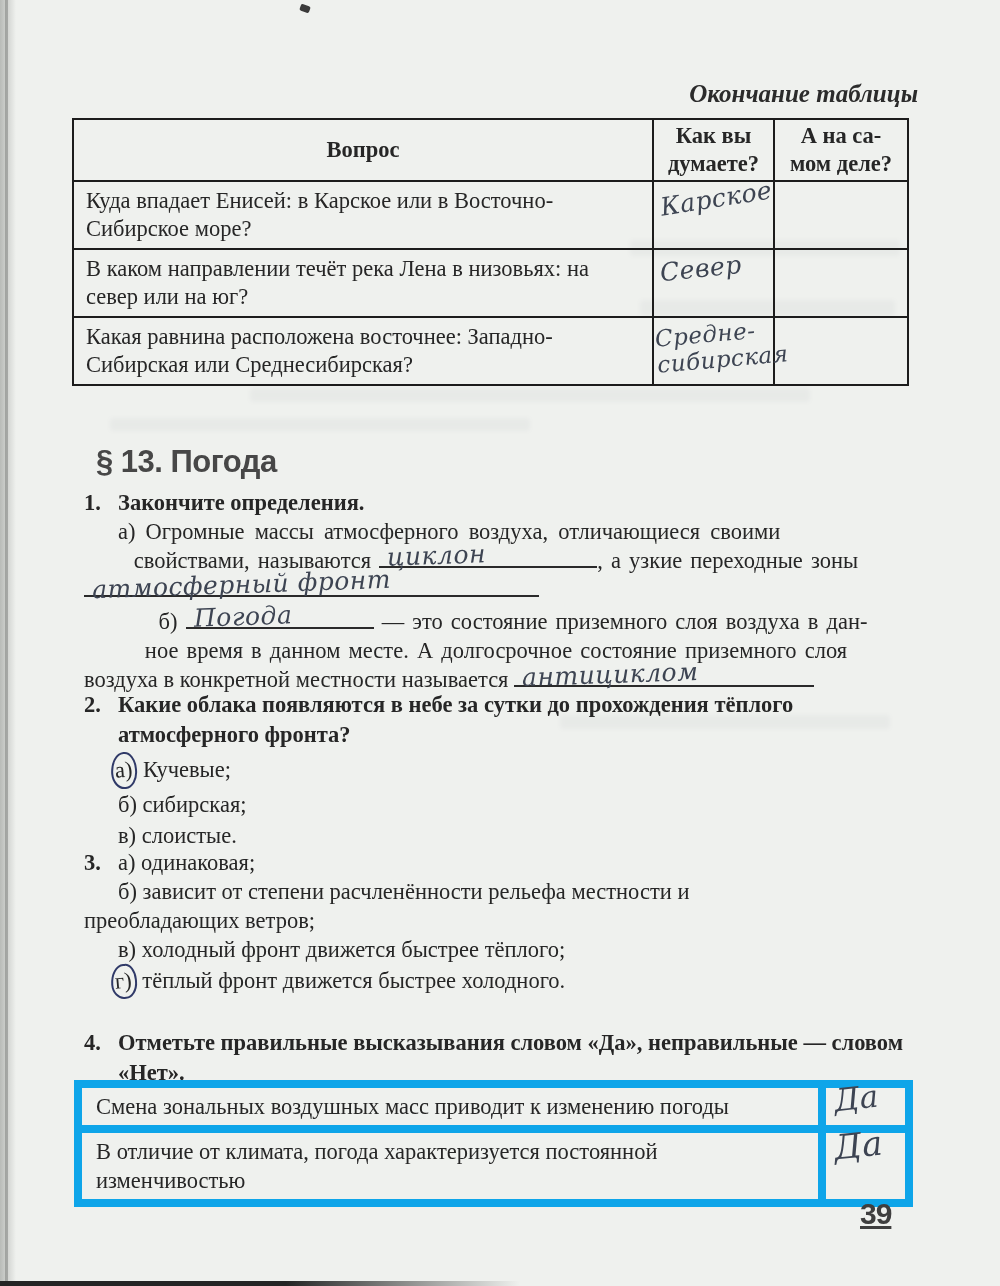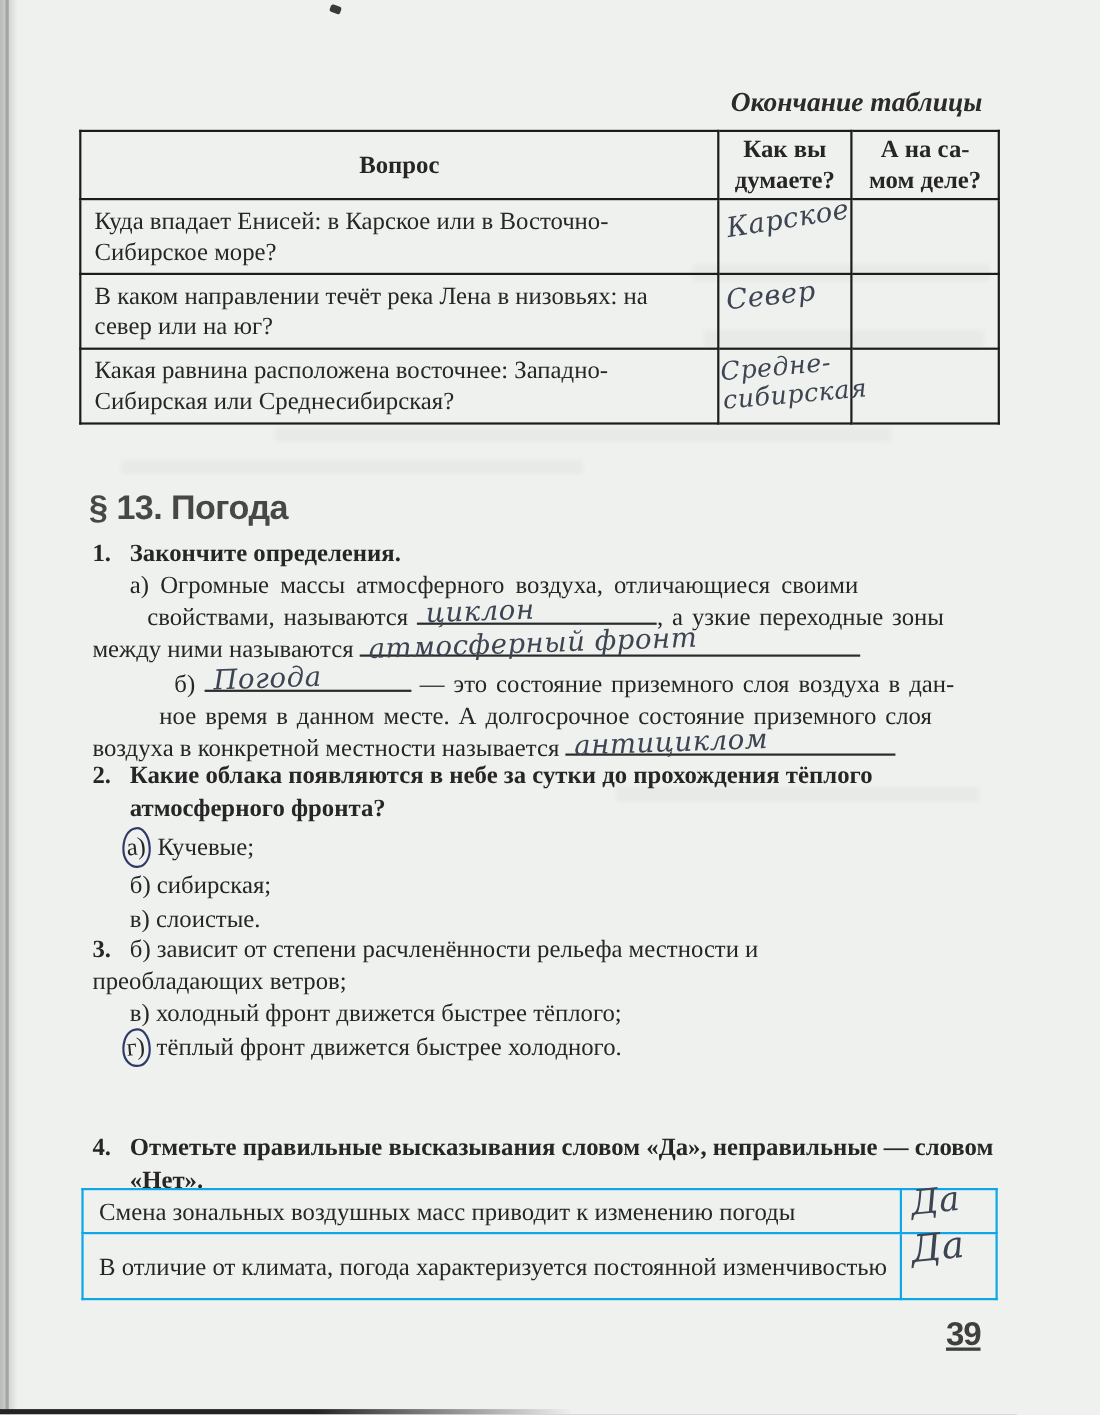--- a/index.html
+++ b/index.html
@@ -12,49 +12,49 @@
   .edge-shadow-left{position:absolute;left:0;top:0;width:16px;height:100%;
     background:linear-gradient(to right, rgba(96,100,96,.38), rgba(96,100,96,0));}
   .edge-line-left{position:absolute;left:5px;top:0;width:3px;height:100%;background:rgba(110,114,110,.45);}
   .edge-strip-bottom{position:absolute;left:0;bottom:0;width:520px;height:5px;
     background:linear-gradient(to right,#242424 55%, rgba(36,36,36,0));}
   .speck{position:absolute;left:300px;top:5px;width:10px;height:7px;background:#3a3a3a;
     border-radius:2px;transform:rotate(20deg);}
   .smudge{position:absolute;background:#6b7280;opacity:.05;filter:blur(2px);border-radius:3px;}
 
   
-  .continuation{position:absolute;top:80px;right:107px;
+  .continuation{position:absolute;top:80px;right:82px;
     font-style:italic;font-weight:bold;font-size:25px;color:#2b2b2b;}
 
   
   table{border-collapse:collapse;padding-left:24px;}
   .t1{position:absolute;left:72px;top:118px;width:835px;table-layout:fixed;}
   .t1 th,.t1 td{border:2px solid #1c1c1c;font-size:22.5px;line-height:28px;vertical-align:middle;}
   .t1 th{font-weight:bold;text-align:center;white-space:pre-line;padding:2px 4px;}
   .t1 td.q{padding:5px 8px 5px 12px;vertical-align:middle;}
   .t1 td.ans{position:relative;vertical-align:top;overflow:visible;}
   .col-q{width:580px;} .col-think{width:121px;} .col-fact{width:134px;}
 
   .t2{position:absolute;left:74px;top:1080px;width:831px;table-layout:fixed;}
-  .t2 td{border:2px solid #0ea5e9;font-size:22.5px;line-height:29px;}
+  .t2 td{border:8px solid #0ea5e9;font-size:22.5px;line-height:29px;}
   .t2 td.stmt{padding:4px 8px 4px 14px;}
   .t2 td.ans{position:relative;overflow:visible;}
   .t2 .col-s{width:744px;} .t2 .col-a{width:87px;}
 
   
   .hw{font-family:"DejaVu Serif", serif;font-style:italic;color:#3d4452;
       letter-spacing:.5px;white-space:pre-line;display:inline-block;}
   .hw-think{position:absolute;left:6px;top:2px;font-size:25px;line-height:26px;}
   .hw-r1{transform:rotate(-9deg);top:4px;}
   .hw-r2{transform:rotate(-6deg);top:6px;}
   .hw-r3{transform:rotate(-5deg);top:2px;left:2px;font-size:23px;}
   .hw-da{position:absolute;left:8px;top:-4px;font-size:31px;transform:rotate(-6deg);}
 
   
-  .sec-heading{position:absolute;left:81px;top:444px;
+  .sec-heading{position:absolute;left:96px;top:444px;
     font-family:"Liberation Sans", sans-serif;font-weight:bold;font-size:31px;
     letter-spacing:-.5px;color:#474747;text-align:center;}
 
   
   .block{position:absolute;left:84px;width:824px;font-size:22.5px;line-height:29px;}
   .item-title{font-weight:bold;position:relative;padding-left:34px;}
   .item-title .num{position:absolute;left:0;top:0;font-weight:bold;}
   .line{position:relative;height:29px;white-space:nowrap;}
   .ind{padding-left:34px;}
   .opts{padding-left:34px;}
@@ -139,21 +139,20 @@
     </div>
     <div class="line ind ws4">
       <span>а)</span>
       <span>Огромные массы атмосферного воздуха, отличающиеся своими</span>
     </div>
     <div class="line ws2">
       <span>свойствами, называются</span>
       <span class="blank" style="width:218px;"><span class="hw">циклон</span></span><span>, а узкие переходные зоны</span>
     </div>
     <div class="line">
-      <span>между ними называются</span>
       <span class="blank" style="width:455px;"><span class="hw">атмосферный фронт</span></span>
     </div>
     <div class="line ind ws2" style="margin-top:3px;">
       <span>б)</span>
       <span class="blank" style="width:188px;"><span class="hw">Погода</span></span>
       <span>— это состояние приземного слоя воздуха в дан-</span>
     </div>
     <div class="line ws2">
       <span>ное время в данном месте. А долгосрочное состояние приземного слоя</span>
     </div>
@@ -182,20 +181,24 @@
         <span>слоистые.</span>
       </div>
     </div>
   </div>
 
   <div class="block q3-opts" style="top:848px;">
     <div class="item-title">
       <span class="num">3.</span>
     </div>
     <div>
+      <div class="opt ind">
+        <span>а)</span>
+        <span>одинаковая;</span>
+      </div>
       <div class="opt opt-wrap">
         <span>б)</span>
         <span>зависит от степени расчленённости рельефа местности и преобладающих ветров;</span>
       </div>
       <div class="opt ind">
         <span>в)</span>
         <span>холодный фронт движется быстрее тёплого;</span>
       </div>
       <div class="opt ind">
         <span class="circle"><span>г)</span></span>

